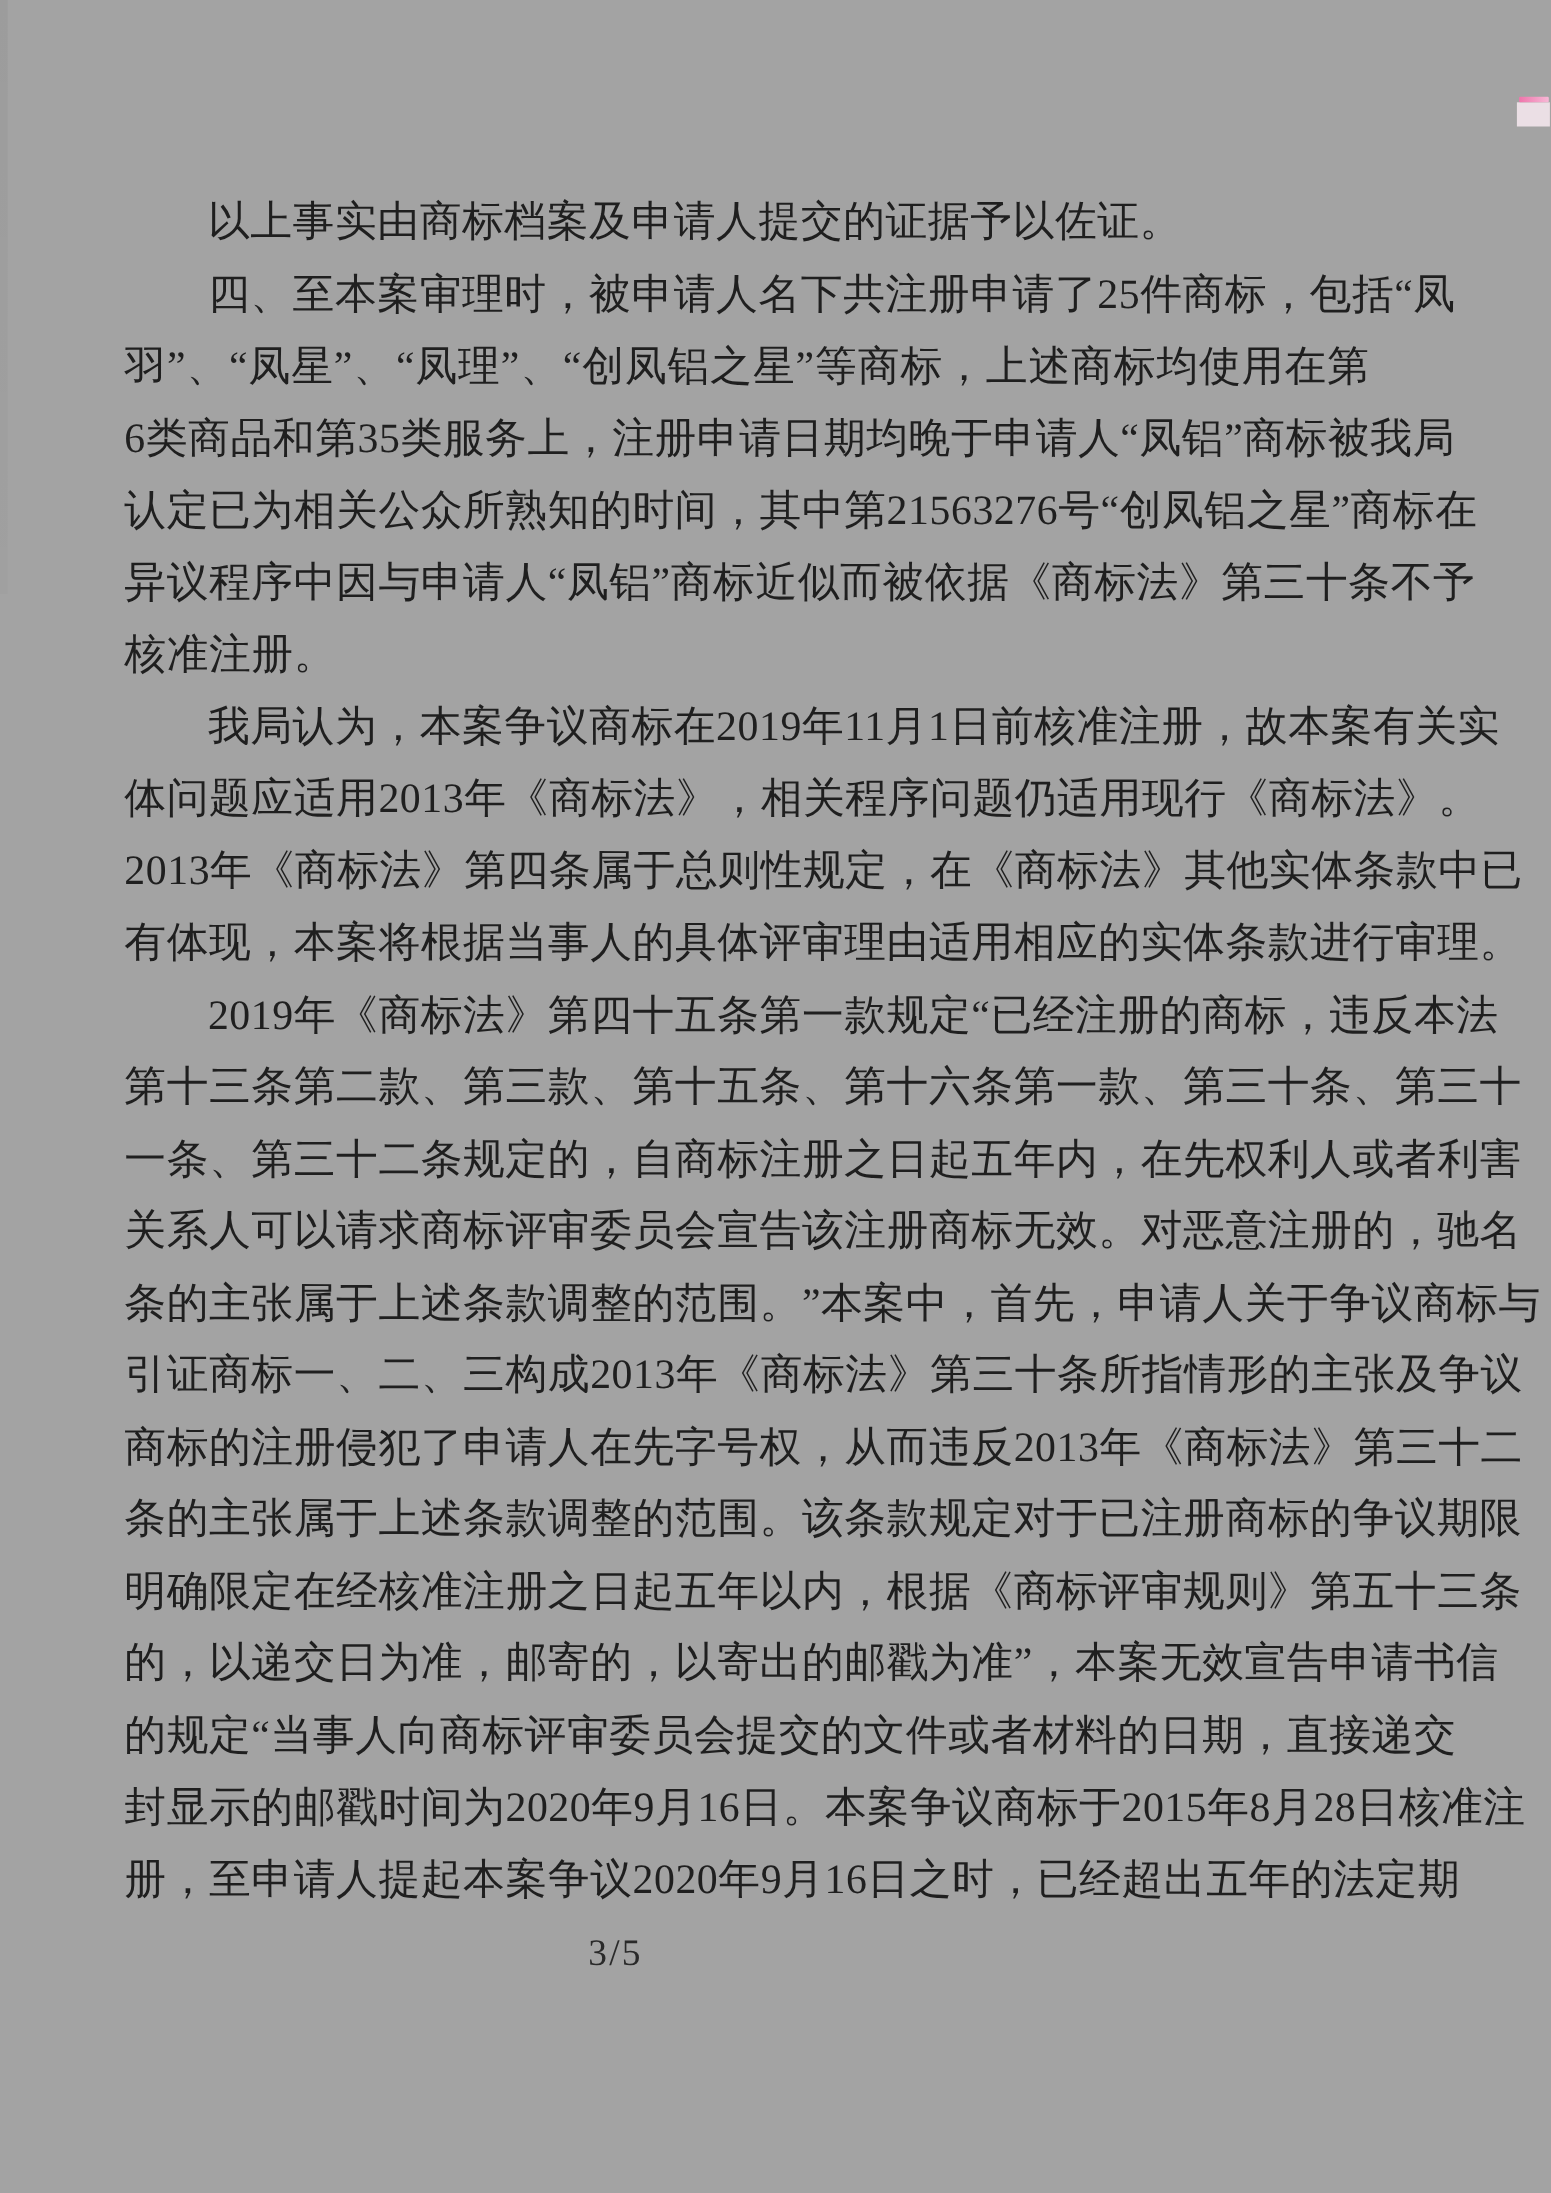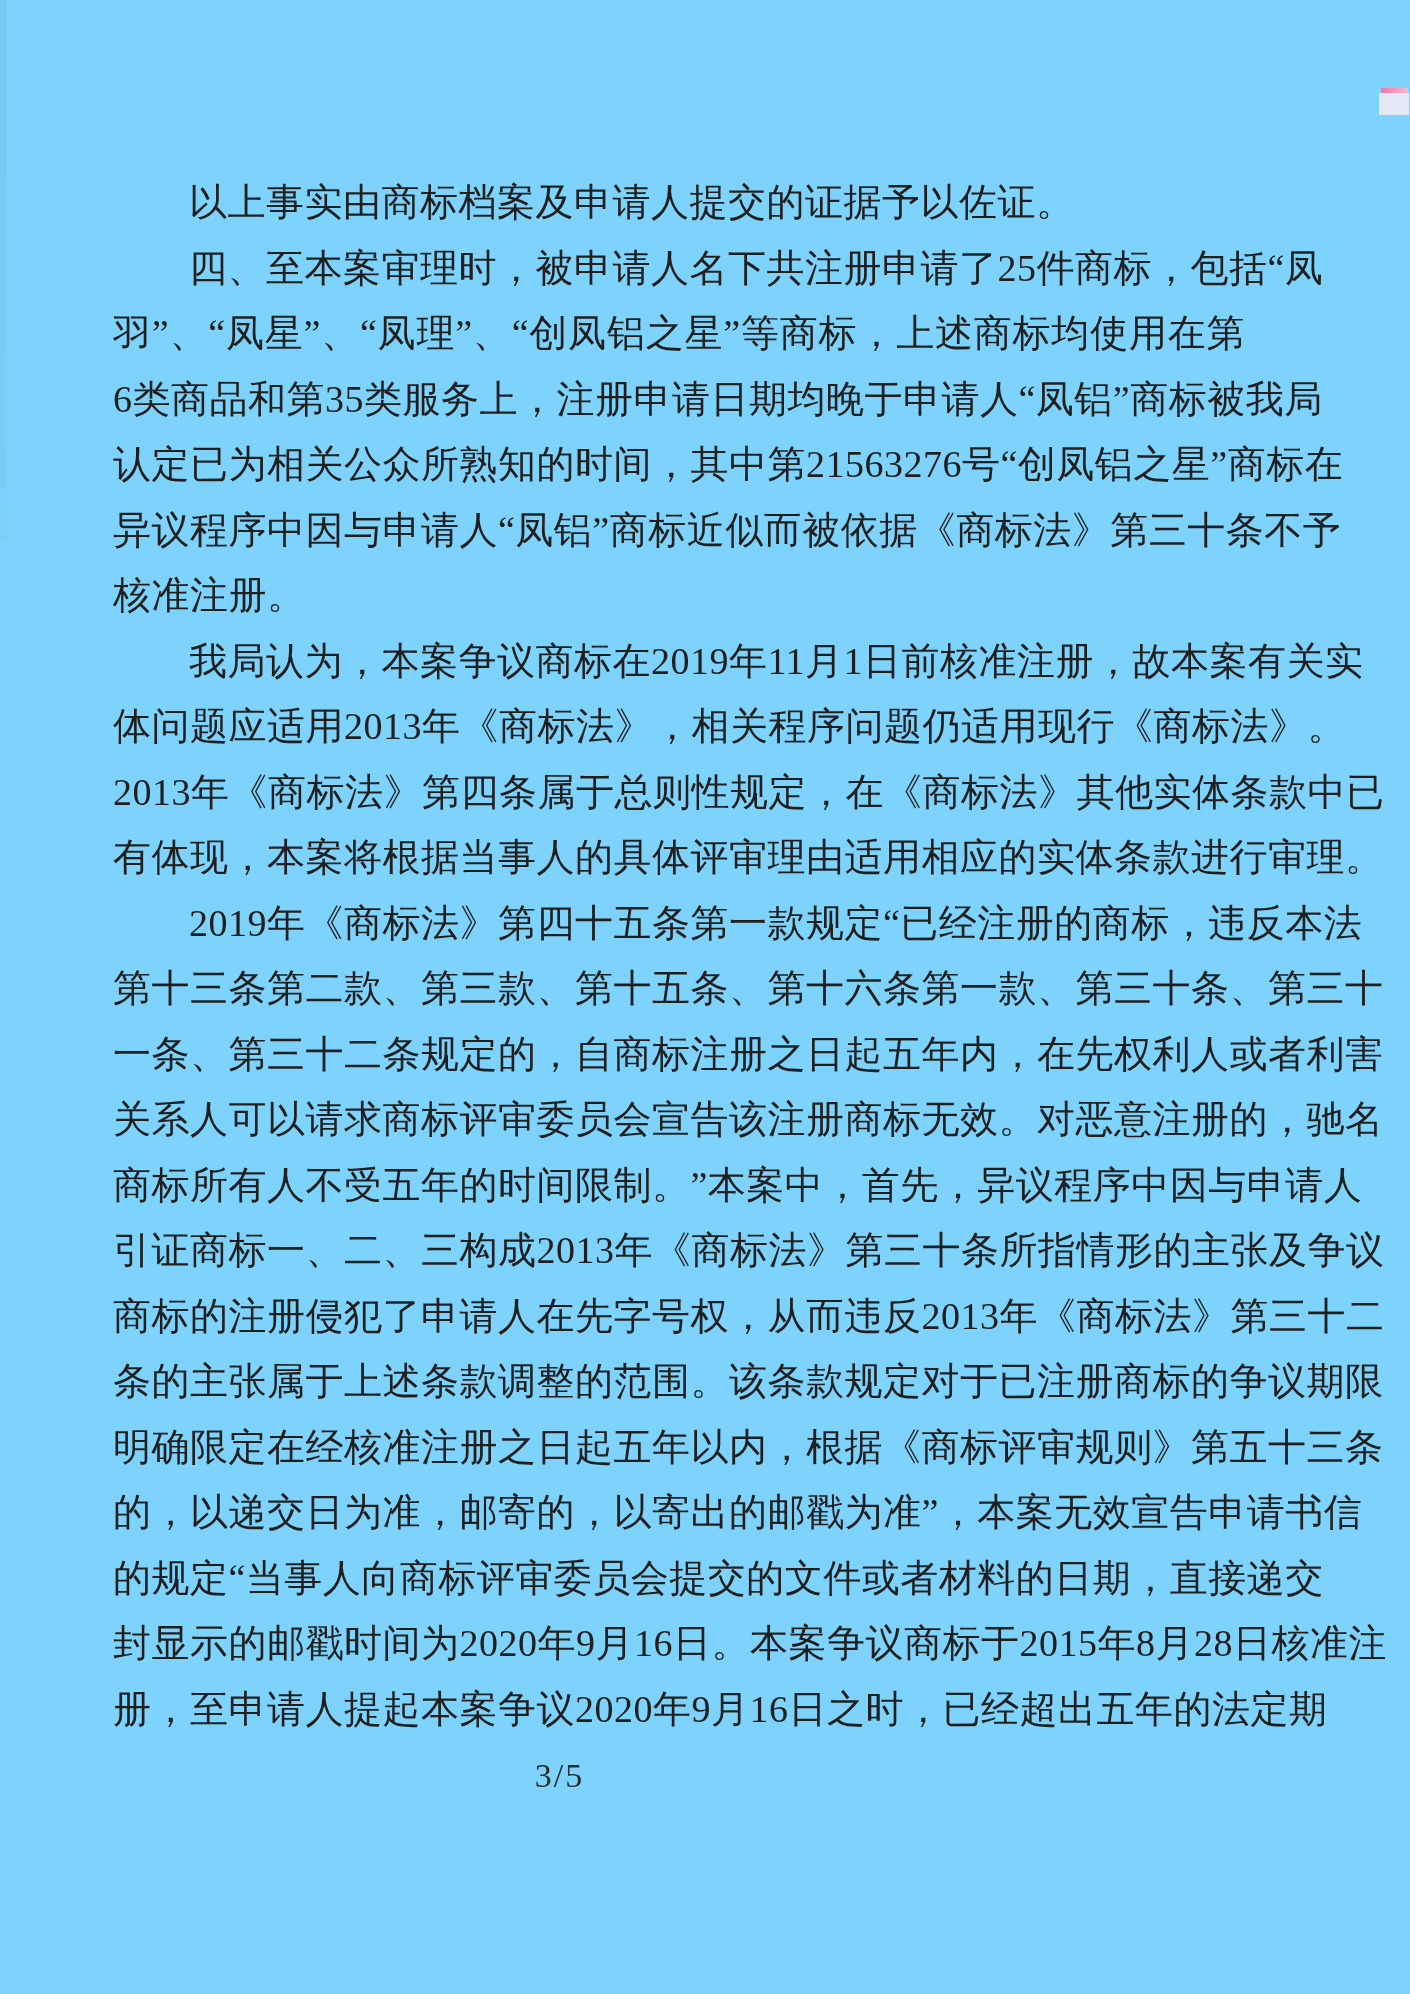--- a/index.html
+++ b/index.html
@@ -4,21 +4,21 @@
 <style>
   html, body {
     margin: 0;
     padding: 0;
     background: #ffffff;
   }
   .page {
     position: relative;
     width: 1410px;
     height: 1994px;
-    background: #7dd3fc;
+    background: #a3a3a3;
     overflow: hidden;
     font-family: "Liberation Serif", "DejaVu Serif", serif;
     color: #1f1f1f;
   }
   .scan-edge {
     position: absolute;
     left: 0;
     top: 0;
     width: 7px;
     height: 540px;
@@ -100,21 +100,21 @@
     <div class="line">异议程序中因与申请人“凤铝”商标近似而被依据《商标法》第三十条不予</div>
     <div class="line short">核准注册。</div>
     <div class="line indent justifyline">我局认为，本案争议商标在2019年11月1日前核准注册，故本案有关实</div>
     <div class="line">体问题应适用2013年《商标法》，相关程序问题仍适用现行《商标法》。</div>
     <div class="line">2013年《商标法》第四条属于总则性规定，在《商标法》其他实体条款中已</div>
     <div class="line">有体现，本案将根据当事人的具体评审理由适用相应的实体条款进行审理。</div>
     <div class="line indent justifyline">2019年《商标法》第四十五条第一款规定“已经注册的商标，违反本法</div>
     <div class="line">第十三条第二款、第三款、第十五条、第十六条第一款、第三十条、第三十</div>
     <div class="line">一条、第三十二条规定的，自商标注册之日起五年内，在先权利人或者利害</div>
     <div class="line">关系人可以请求商标评审委员会宣告该注册商标无效。对恶意注册的，驰名</div>
-    <div class="line">商标所有人不受五年的时间限制。”本案中，首先，异议程序中因与申请人</div>
+    <div class="line">条的主张属于上述条款调整的范围。”本案中，首先，申请人关于争议商标与</div>
     <div class="line">引证商标一、二、三构成2013年《商标法》第三十条所指情形的主张及争议</div>
     <div class="line">商标的注册侵犯了申请人在先字号权，从而违反2013年《商标法》第三十二</div>
     <div class="line">条的主张属于上述条款调整的范围。该条款规定对于已注册商标的争议期限</div>
     <div class="line">明确限定在经核准注册之日起五年以内，根据《商标评审规则》第五十三条</div>
     <div class="line">的，以递交日为准，邮寄的，以寄出的邮戳为准”，本案无效宣告申请书信</div>
     <div class="line">的规定“当事人向商标评审委员会提交的文件或者材料的日期，直接递交</div>
     <div class="line">封显示的邮戳时间为2020年9月16日。本案争议商标于2015年8月28日核准注</div>
     <div class="line short">册，至申请人提起本案争议2020年9月16日之时，已经超出五年的法定期</div>
   </div>
 

